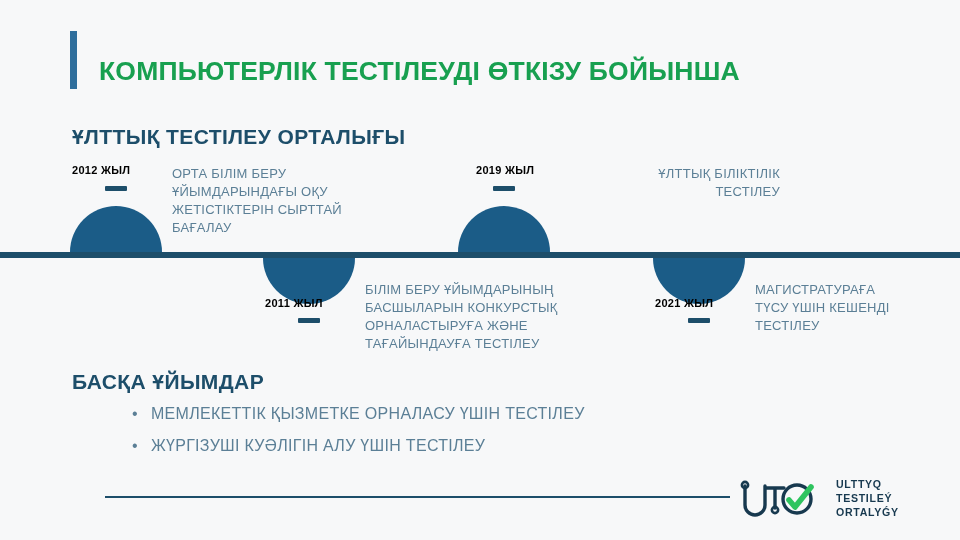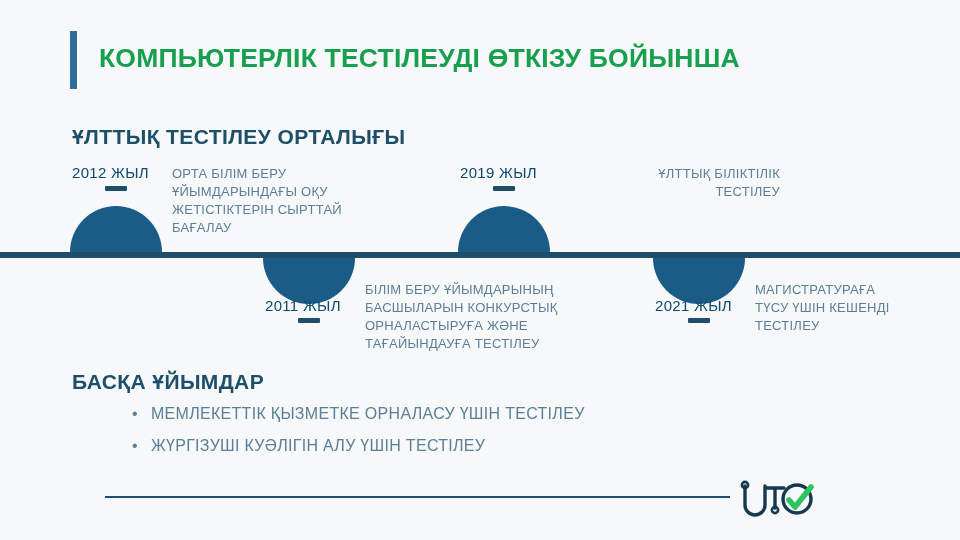--- a/index.html
+++ b/index.html
@@ -8,21 +8,21 @@
     background:#f7f8f9;
     font-family:"Liberation Sans", sans-serif;
     position:relative;
     overflow:hidden;
     color:#1d4e6a;
   }
 
   
   #title-block{
     position:absolute; left:70px; top:28px; width:780px;
-    display:flex; align-items:center; gap:22px;
+    display:flex; align-items:flex-end; gap:22px;
   }
   #title-accent{
     width:7px; height:58px; background:#2f6e9c; flex:0 0 auto; margin-top:3px;
   }
   #title-text{
     color:#18a050;
     font-weight:bold;
     font-size:26.5px;
     line-height:1.28;
     letter-spacing:0.2px;
@@ -51,22 +51,22 @@
   }
   .tl-node{ position:absolute; pointer-events:auto; }
   .tl-half{
     position:absolute; width:92px; height:46px; background:#1b5c87;
   }
   .tl-half.up   { border-radius:46px 46px 0 0; }
   .tl-half.down { border-radius:0 0 46px 46px; }
 
   .tl-year{
     position:absolute;
-    font-weight:normal; font-size:15px; letter-spacing:0.3px;
-    color:#0c4a6e; white-space:nowrap;
+    font-weight:bold; font-size:11px; letter-spacing:0.3px;
+    color:#000000; white-space:nowrap;
   }
   .tl-dash{
     position:absolute; width:22px; height:5px; background:#1d4e6a; border-radius:1px;
   }
   .tl-desc{
     position:absolute;
     font-size:13px; line-height:1.38; letter-spacing:0.25px;
     color:#5b7f96; text-transform:uppercase; white-space:pre-line;
   }
 
@@ -118,21 +118,21 @@
     <div class="tl-half up" style="left:70px; top:206px;"></div>
     <div class="tl-year" style="left:72px; top:164px;">2012 ЖЫЛ</div>
     <div class="tl-dash" style="left:105px; top:186px;"></div>
     <div class="tl-desc" style="left:172px; top:165px; width:230px;">ОРТА БІЛІМ БЕРУ
 ҰЙЫМДАРЫНДАҒЫ ОҚУ
 ЖЕТІСТІКТЕРІН СЫРТТАЙ БАҒАЛАУ</div>
   </div>
 
   <div class="tl-node">
     <div class="tl-half up" style="left:458px; top:206px;"></div>
-    <div class="tl-year" style="left:460px; top:164px;text-align:center;">2019 ЖЫЛ</div>
+    <div class="tl-year" style="left:476px; top:164px;text-align:center;">2019 ЖЫЛ</div>
     <div class="tl-dash" style="left:493px; top:186px;"></div>
     <div class="tl-desc" style="left:560px; top:165px; width:220px;text-align:right;">ҰЛТТЫҚ БІЛІКТІЛІК
 ТЕСТІЛЕУ</div>
   </div>
 
   <div class="tl-node">
     <div class="tl-half down" style="left:263px; top:258px;"></div>
     <div class="tl-year" style="left:265px; top:297px;">2011 ЖЫЛ</div>
     <div class="tl-dash" style="left:298px; top:318px;"></div>
     <div class="tl-desc" style="left:365px; top:281px; width:250px;">БІЛІМ БЕРУ ҰЙЫМДАРЫНЫҢ
@@ -170,13 +170,18 @@
     <path d="M10 10 L10 29 A10 10 0 0 0 30 29 L30 10" fill="none" stroke="#17394f" stroke-width="3.4" stroke-linecap="round"></path>
     <circle cx="10" cy="9" r="3.1" fill="none" stroke="#17394f" stroke-width="2.6"></circle>
 
     <path d="M31 12 L49 12 M40 12 L40 32" fill="none" stroke="#17394f" stroke-width="3.4" stroke-linecap="round"></path>
     <circle cx="40" cy="34" r="3.1" fill="none" stroke="#17394f" stroke-width="2.6"></circle>
 
     <circle cx="62" cy="23" r="14" fill="none" stroke="#17394f" stroke-width="3.4"></circle>
 
     <path d="M54 24 L60 31 L76 11" fill="none" stroke="#2ec45f" stroke-width="5.6" stroke-linecap="round" stroke-linejoin="round"></path>
   </svg>
+  <div id="logo-text">
+    <span>ULTTYQ</span>
+    <span>TESTILEÝ</span>
+    <span>ORTALYǴY</span>
+  </div>
 </div>
 
 </body></html>

